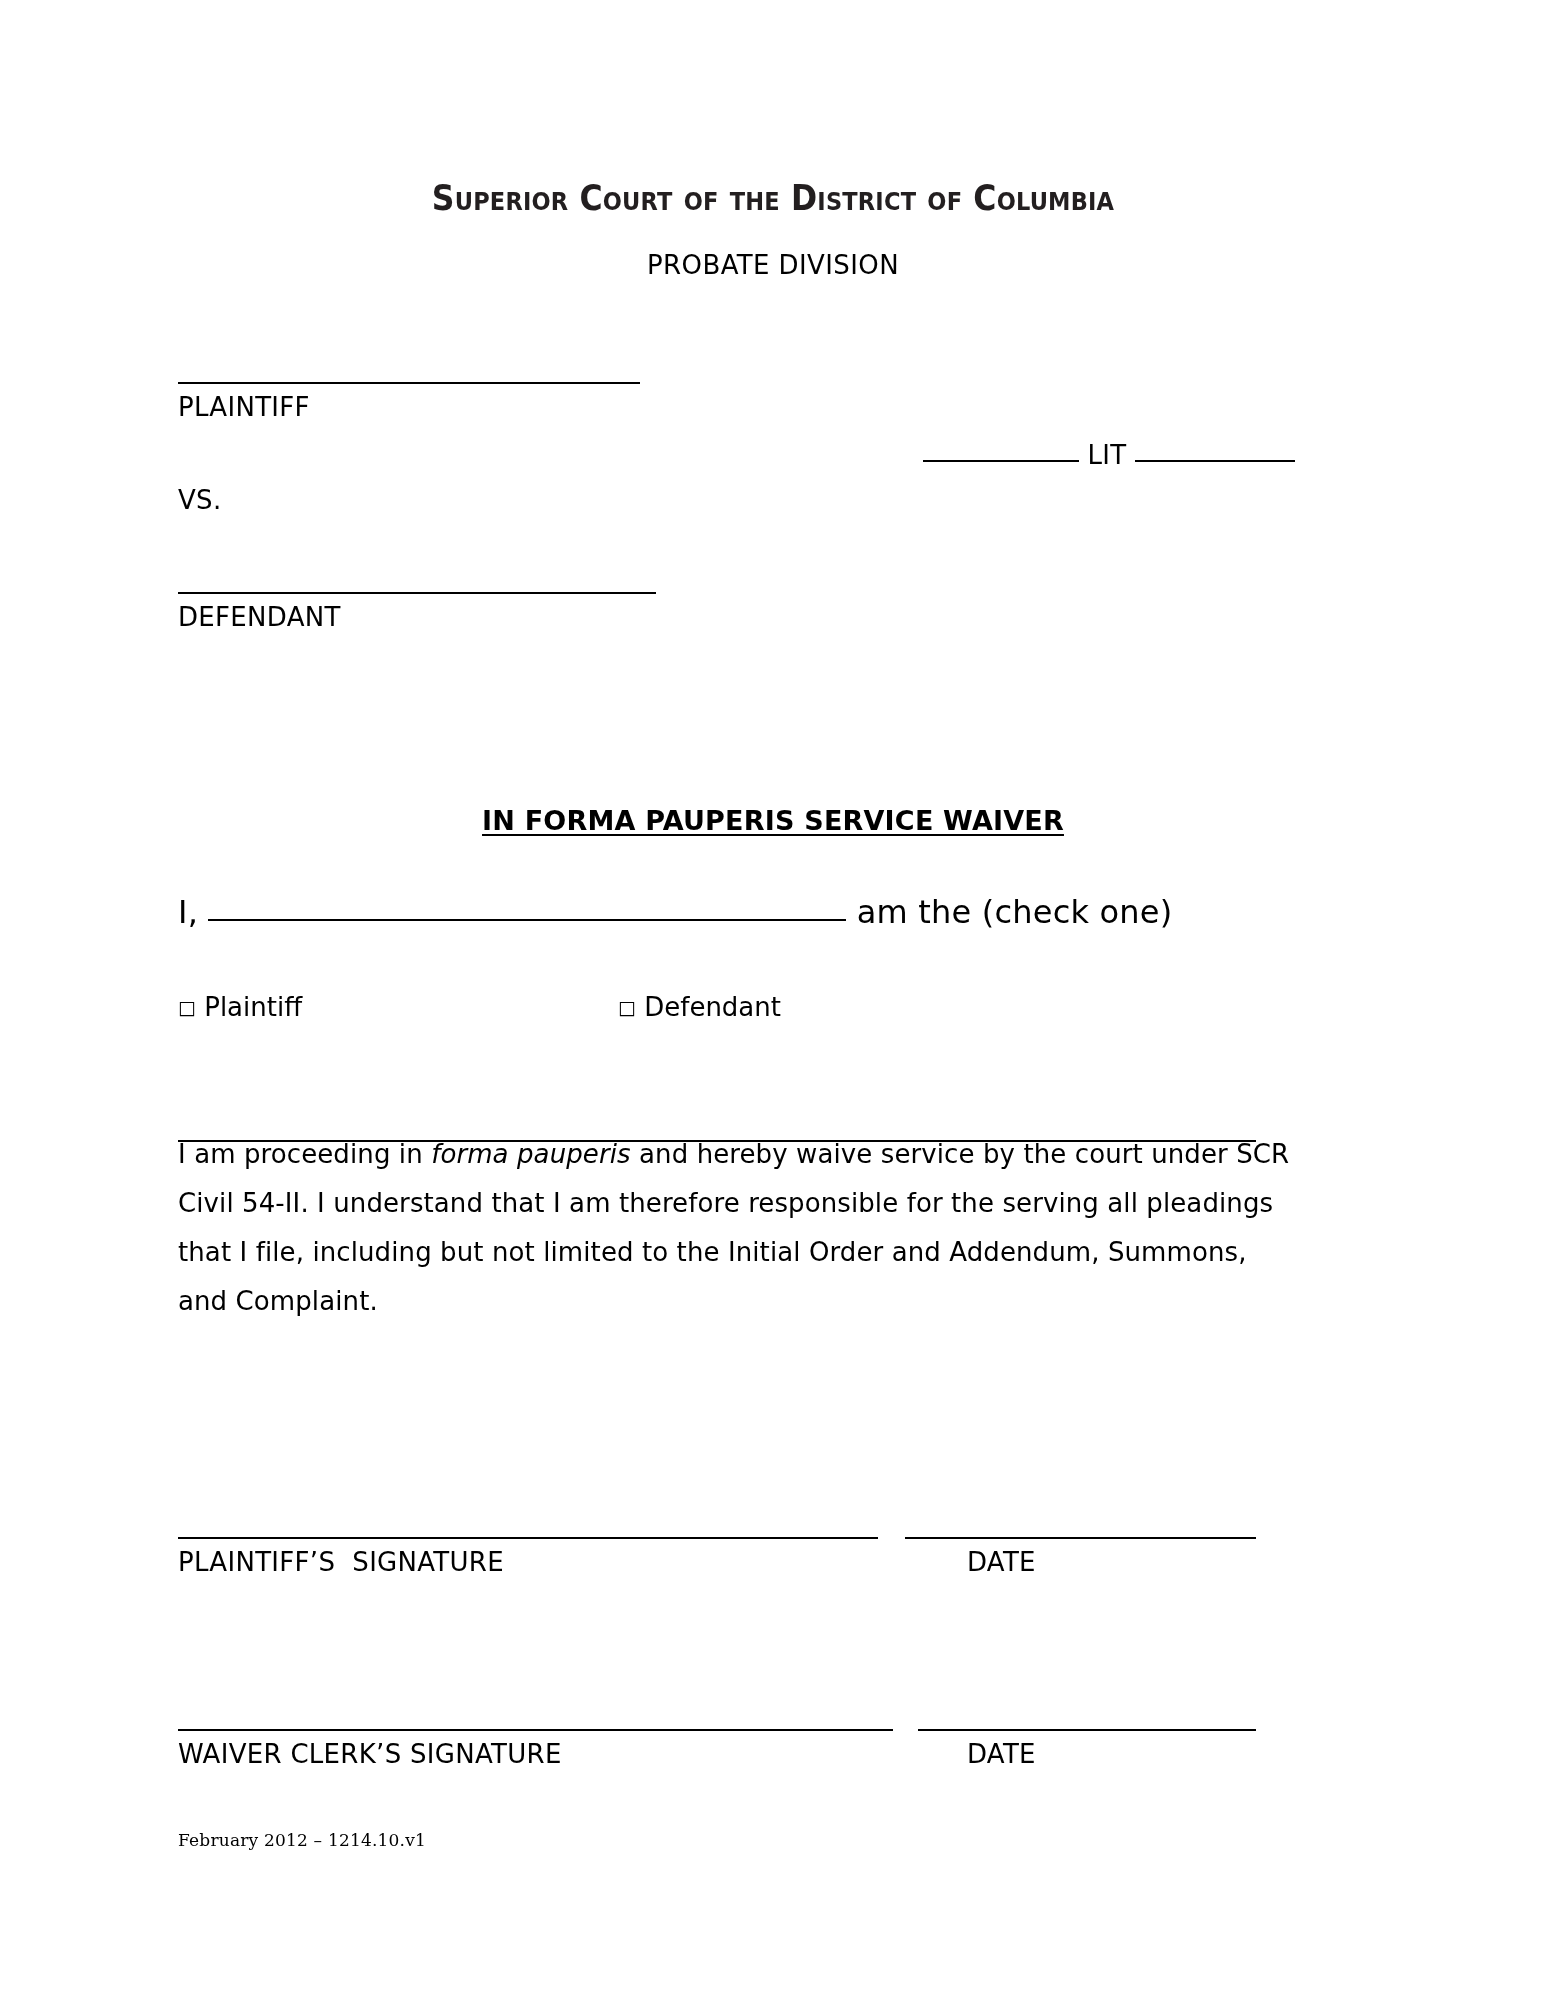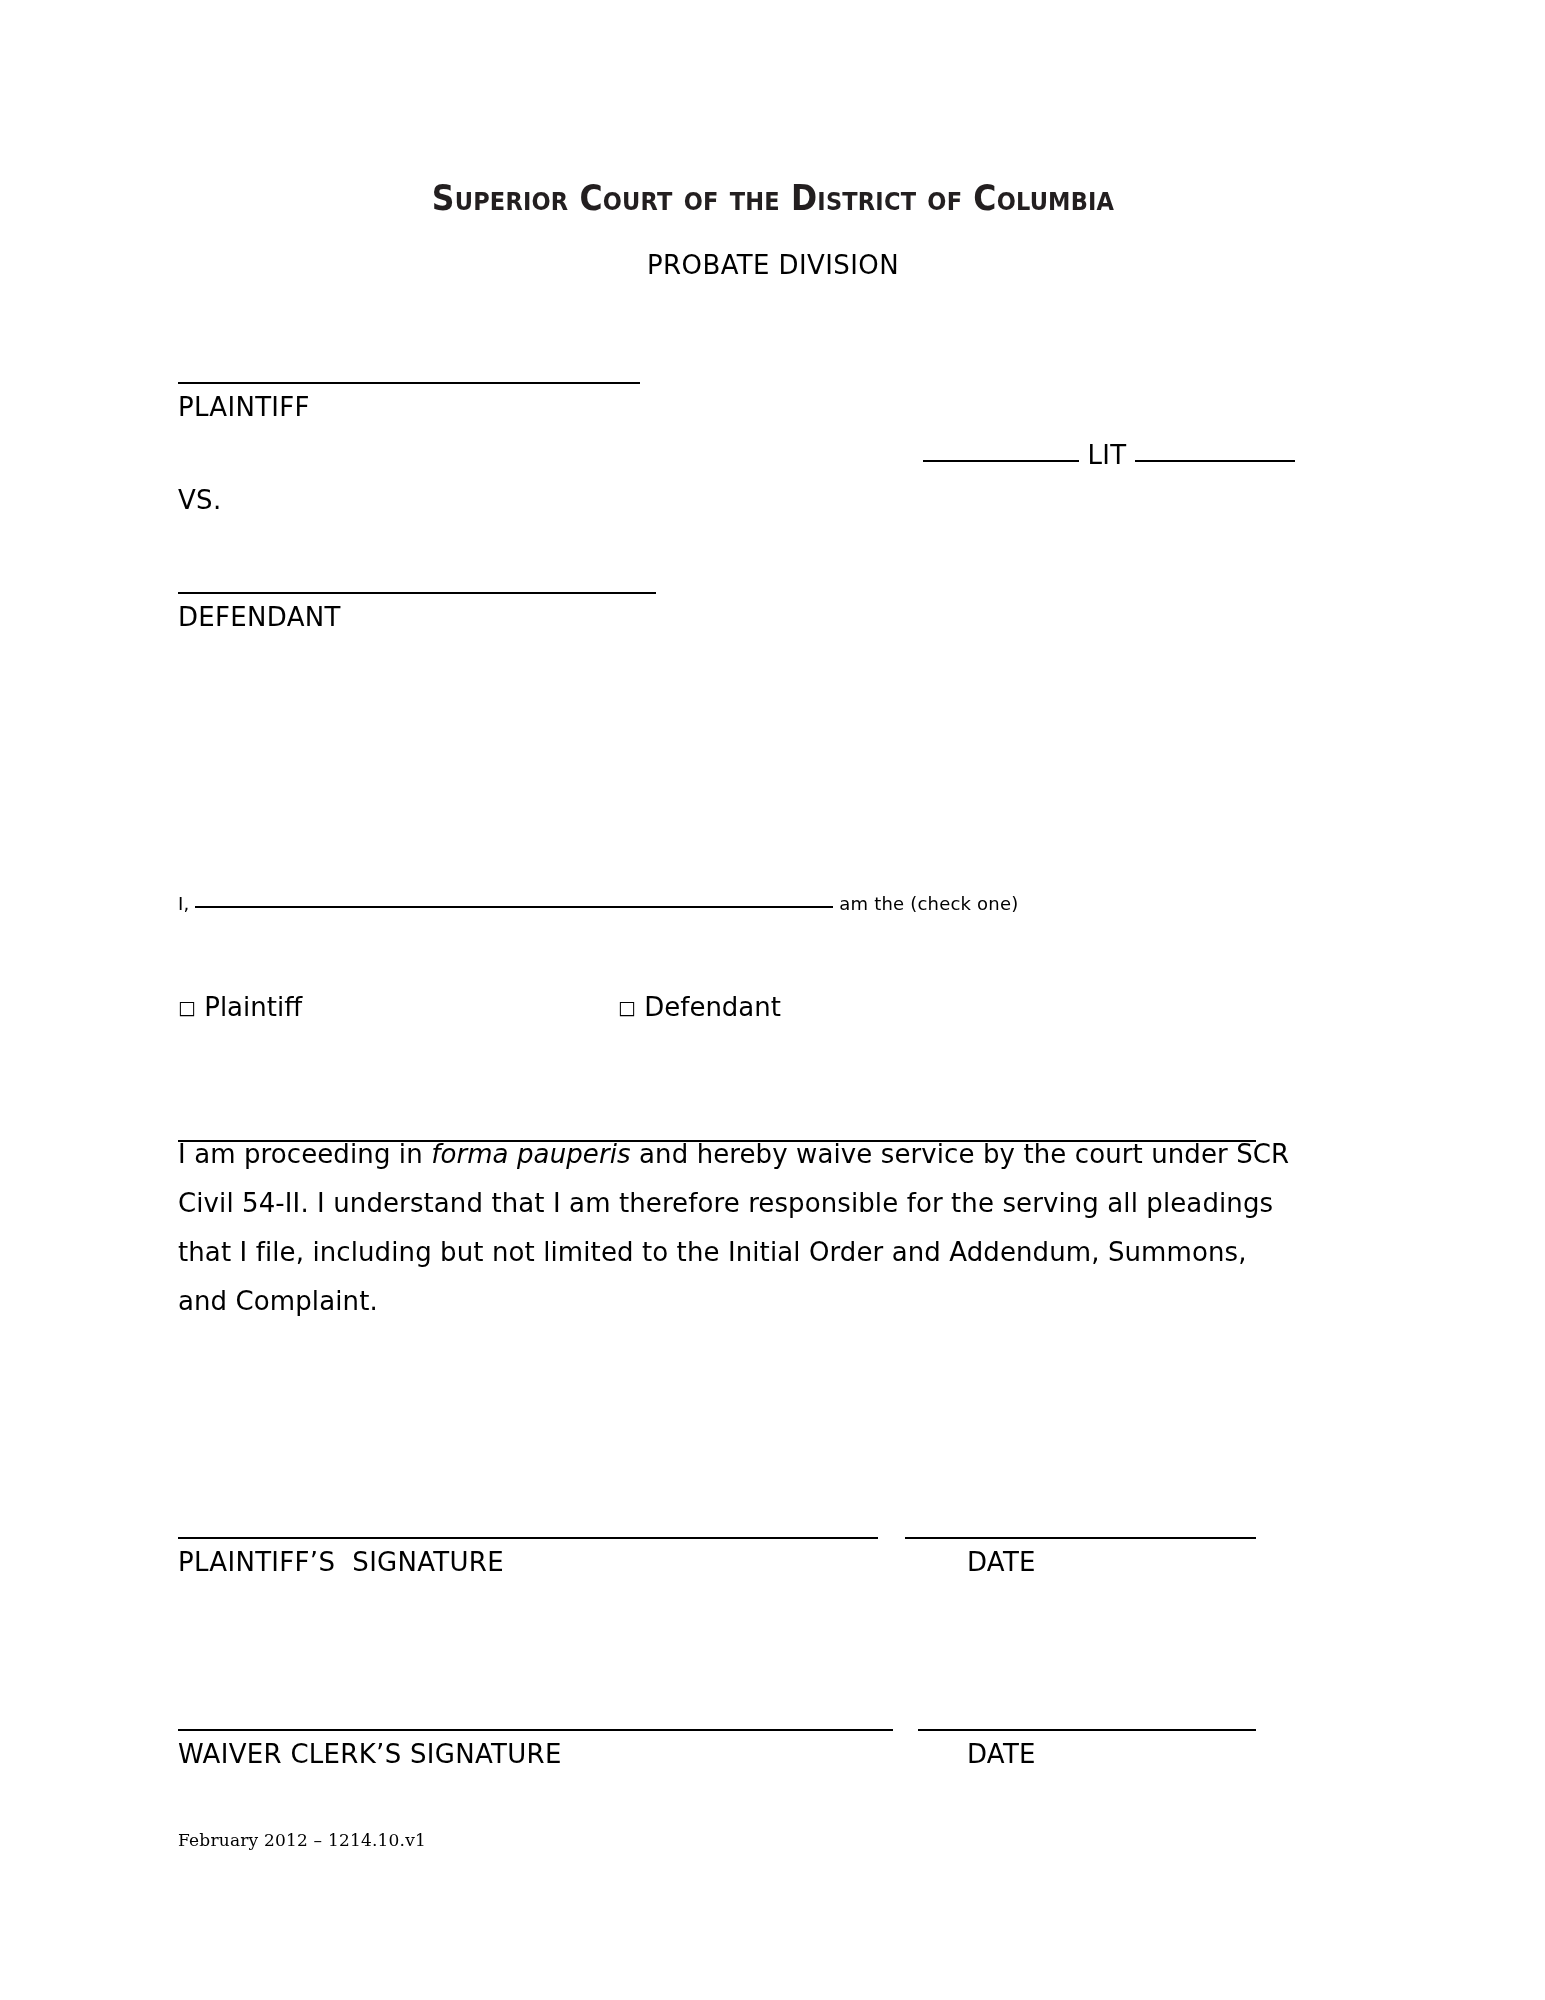--- a/index.html
+++ b/index.html
@@ -119,21 +119,21 @@
   .doc-heading span.u {
     text-decoration: underline;
     text-underline-offset: 4px;
   }
 
   
   .declarant {
     position: absolute;
     left: 0;
     top: 893px;
-    font-size: 18px;
+    font-size: 32px;
     white-space: nowrap;
     letter-spacing: 0.2px;
   }
   .bl-name { width: 638px; }
 
   
   .chk-row-1 {
     position: absolute;
     left: 0;
     top: 992px;
@@ -252,20 +252,21 @@
       <span class="blankline bl-case-a"></span>
       <span>LIT</span>
       <span class="blankline bl-case-b"></span>
     </div>
 
     <div class="lbl-vs">VS.</div>
 
     <div class="rule caption-rule-defendant"></div>
     <div class="lbl-defendant">DEFENDANT</div>
 
+    <div class="doc-heading"><span class="u">IN FORMA PAUPERIS SERVICE WAIVER</span></div>
 
     <div class="declarant">
       <span>I,</span>
       <span class="blankline bl-name"></span>
       <span>am the (check one)</span>
     </div>
 
     <div class="chk-row-1">
       <span class="opt-plaintiff"><span class="chk-box">□</span> <span>Plaintiff</span></span><span><span class="chk-box">□</span> <span>Defendant</span></span>
     </div>

